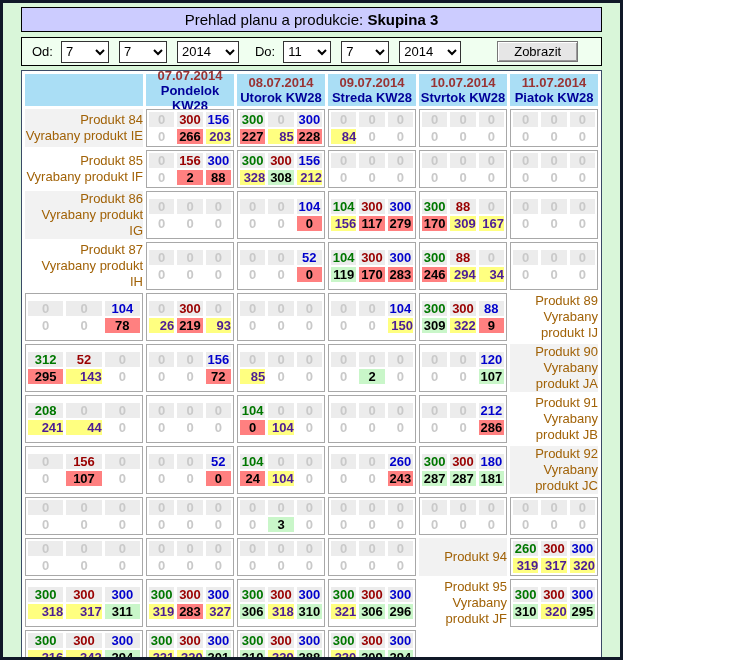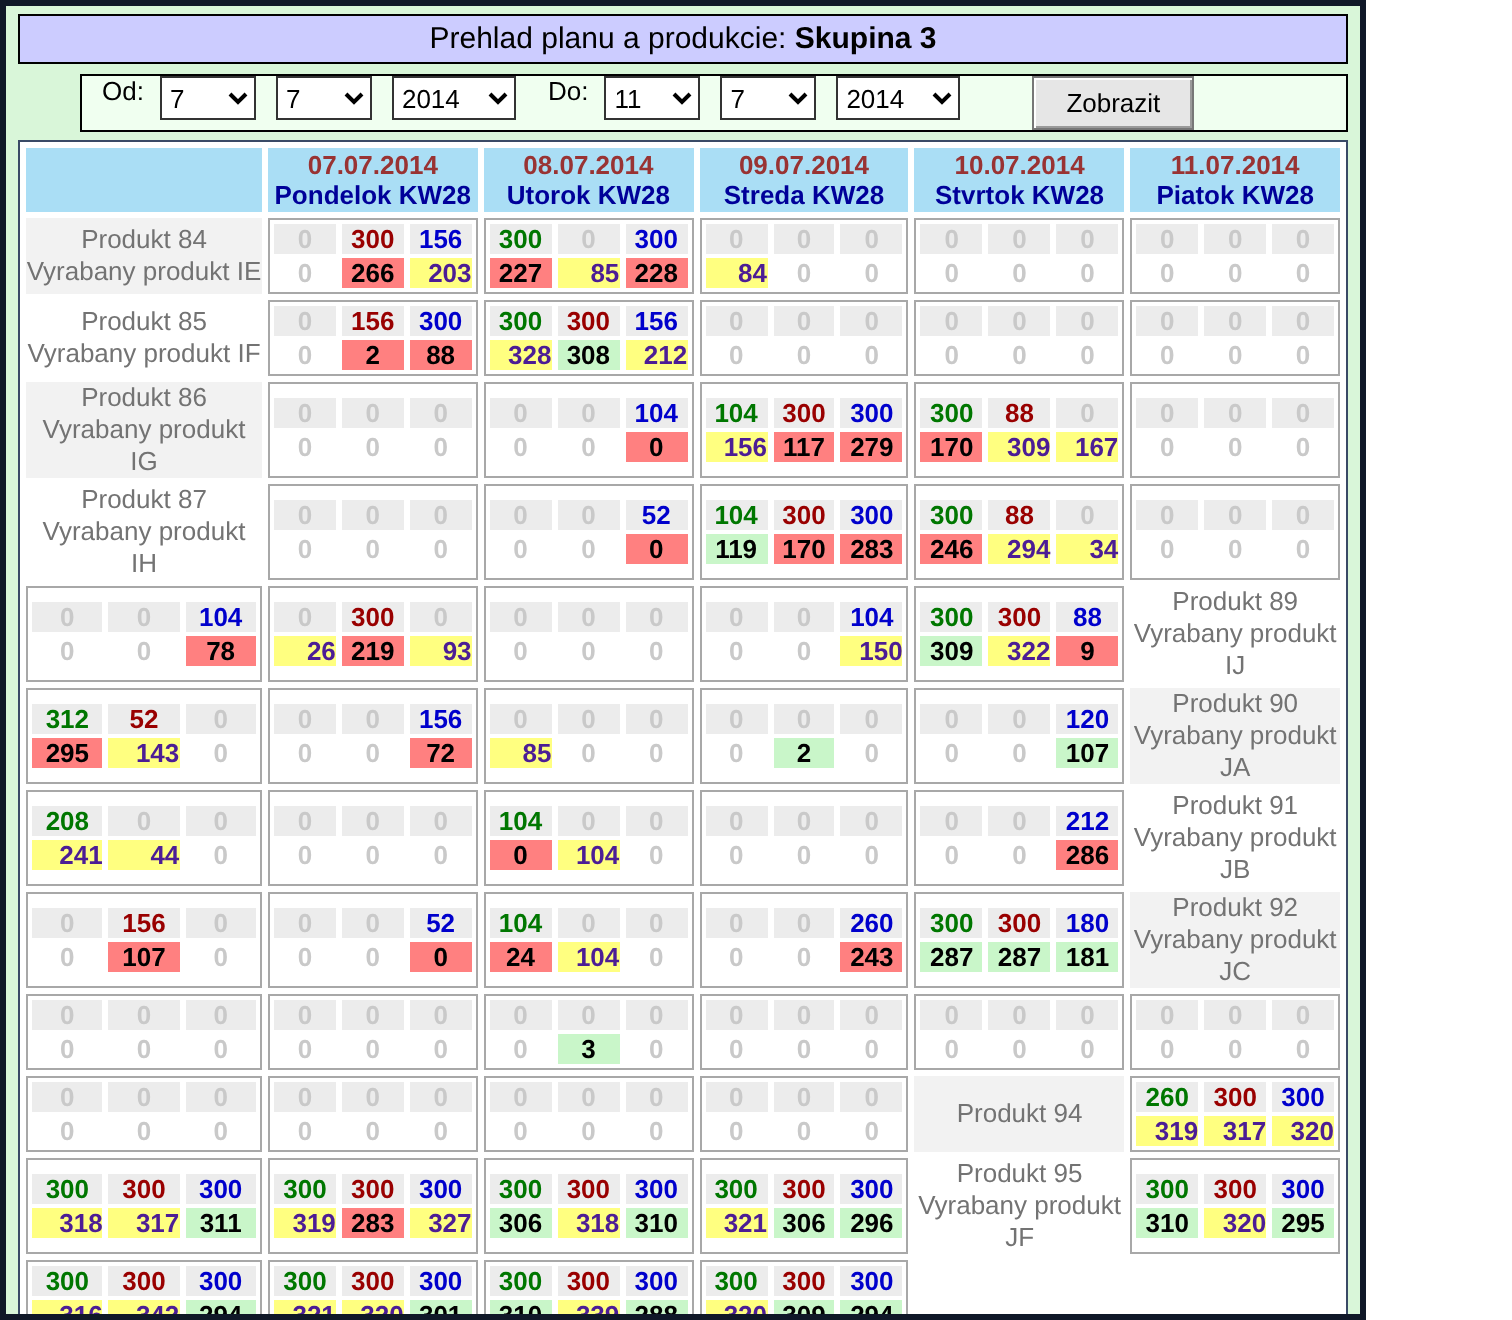--- a/index.html
+++ b/index.html
@@ -1,31 +1,31 @@
 <!DOCTYPE html>
 <html><head>
 <meta charset="utf-8">
 <style>
   html,body{margin:0;padding:0;}
   body{font-family:"Liberation Sans", sans-serif; background:#fff;}
   .page{
-    width:683px;height:660px;box-sizing:border-box;
+    width:623px;height:660px;box-sizing:border-box;
     background:#d9f6d9;border:3px solid #101828;
-    padding:4px 6px;overflow:hidden;
+    padding:4px 18px;overflow:hidden;
   }
   
   .title-bar{
     box-sizing:border-box;height:25px;background:#ccccff;border:1px solid #000;
     text-align:center;font-size:15px;line-height:23px;color:#000;margin-bottom:5px;
   }
   .title-bar b{font-weight:bold;}
   
   .controls{
     box-sizing:border-box;height:29px;background:#f0fff0;border:1px solid #000;
-    display:flex;padding:0 10px;font-size:13px;margin-bottom:4px;margin-left:31px;
+    display:flex;align-items:center;padding:0 10px;font-size:13px;margin-bottom:4px;
   }
   .clabel{margin-right:8px;}
   .sel{
     font-family:"Liberation Sans",sans-serif;font-size:13px;height:22px;
     border:1px solid #333;background:#fff;margin-right:10px;border-radius:0;
   }
   .sel.day{width:48px;} .sel.year{width:62px;}
   .clabel.do{margin-left:6px;}
   .btn{
     margin-left:26px;font-family:"Liberation Sans",sans-serif;font-size:13px;
@@ -38,21 +38,21 @@
     box-sizing:border-box;background:#fff;border:1px solid #3a4a66;padding:3px;
     display:grid;grid-template-columns:118px repeat(5,1fr);gap:3px;
   }
   .hcell{
     background:#aadef5;text-align:center;padding:1px 0;height:30px;
     display:flex;flex-direction:column;justify-content:center;
   }
   .hdate{font-weight:bold;font-size:13px;color:#993333;line-height:15px;}
   .hday{font-weight:bold;font-size:13px;color:#000099;line-height:15px;}
   .plabel{
-    text-align:center;font-size:13px;color:#737373;
+    text-align:right;font-size:13px;color:#a16207;
     display:flex;flex-direction:column;justify-content:center;line-height:16px;
   }
   .plabel.alt{background:#f2f2f2;}
   .group{
     border:1px solid #a8a8a8;padding:2px;
     display:grid;grid-template-columns:repeat(3,1fr);gap:2px 3px;align-content:center;
   }
   .num{
     height:15px;line-height:15px;text-align:center;
     font-size:13px;font-weight:bold;color:#000;

